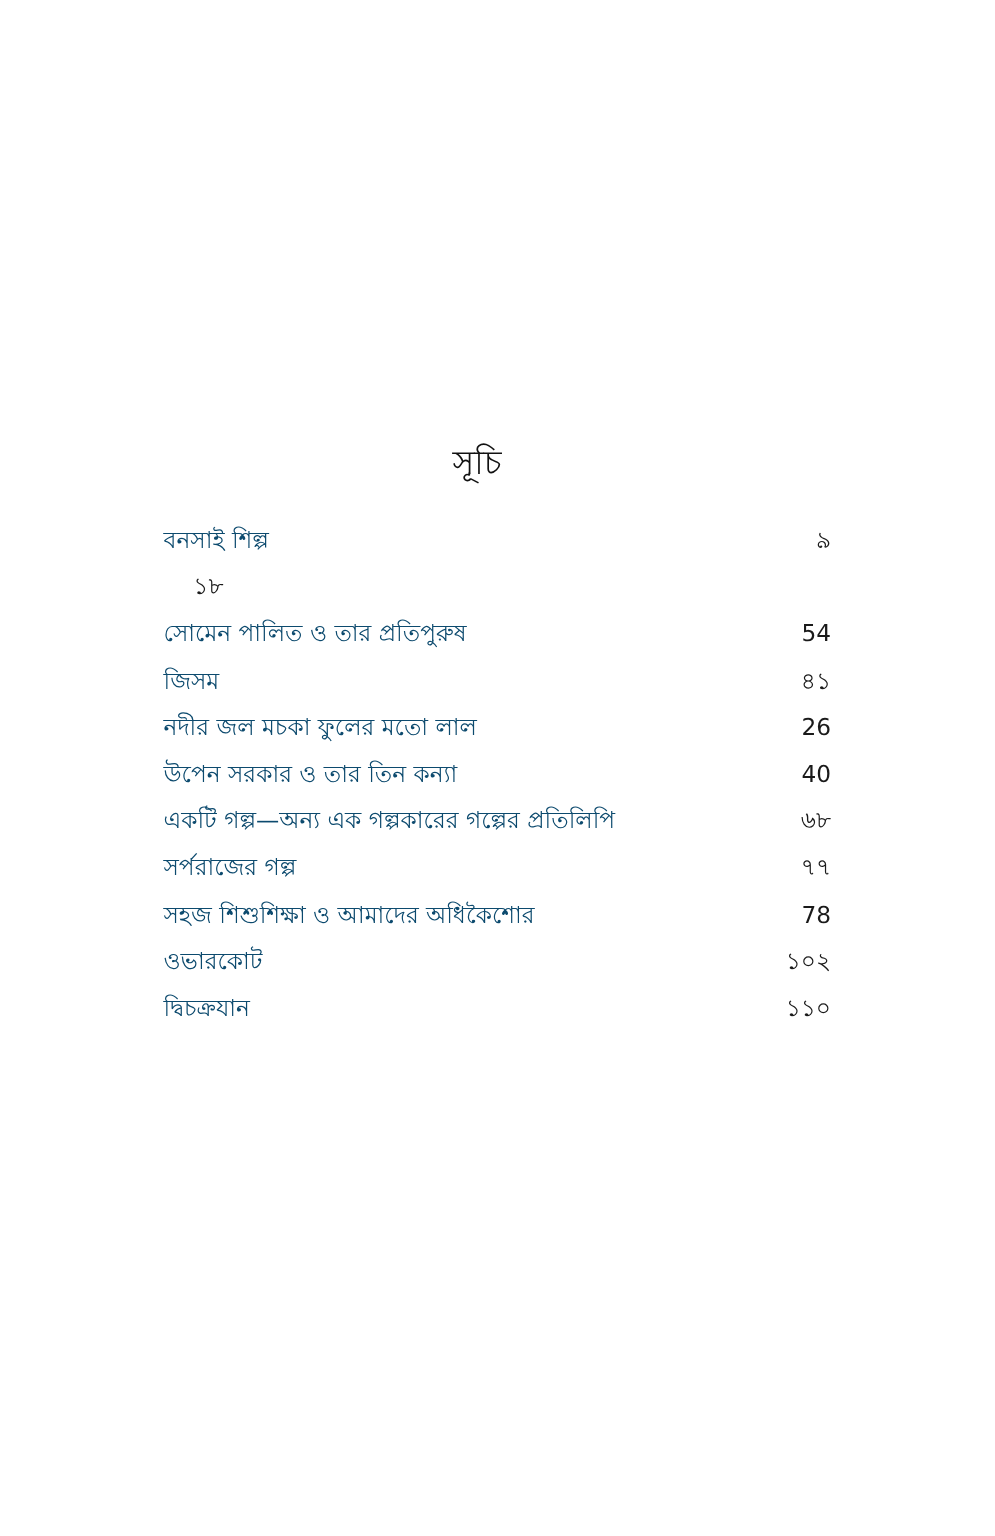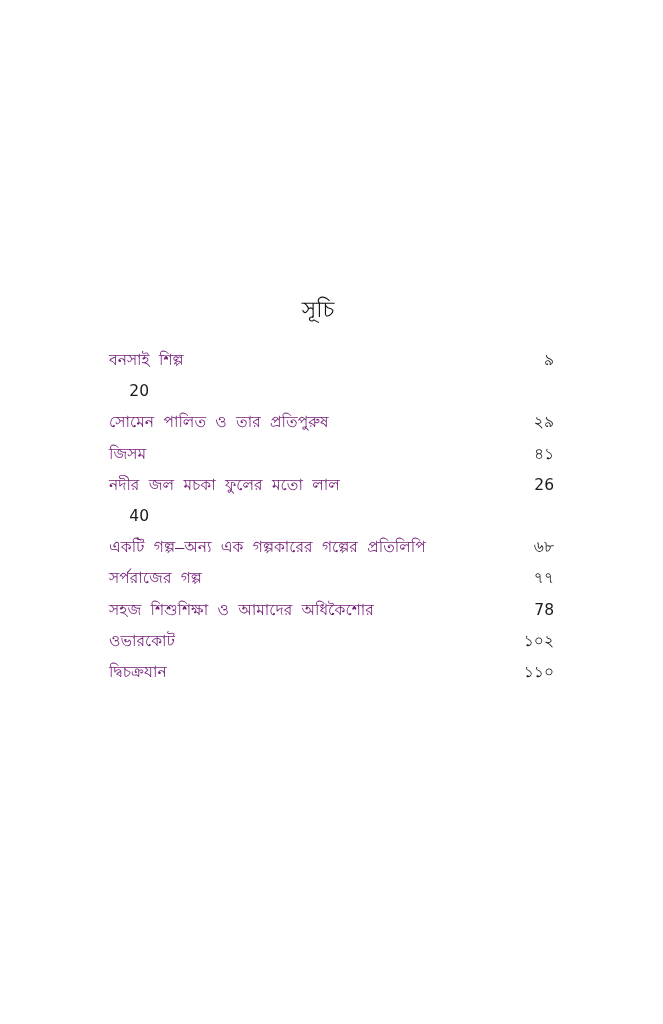--- a/index.html
+++ b/index.html
@@ -45,57 +45,57 @@
   .toc-row {
     display: flex;
     justify-content: space-between;
     align-items: baseline;
     height: 31.2px;
     line-height: 31.2px;
     font-size: 15.5px;
   }
   .toc-entry-title {
     white-space: nowrap;
-    color: #701a75;
-    font-family: Liberation Mono, monospace;
+    color: #0c4a6e;
   }
   .toc-entry-page {
     white-space: nowrap;
     text-align: right;
     color: #1a1a1a;
     min-width: 40px;
   }
 </style>
 </head>
 <body>
 
 <div class="page">
   <h1 class="toc-title">সূচি</h1>
 
   <ul class="toc-list">
     <li class="toc-row">
       <span class="toc-entry-title">বনসাই শিল্প</span>
       <span class="toc-entry-page">৯</span>
     </li>
     <li class="toc-row">
-      <span class="toc-entry-page">20</span>
+      <span class="toc-entry-page">১৮</span>
     </li>
     <li class="toc-row">
       <span class="toc-entry-title">সোমেন পালিত ও তার প্রতিপুরুষ</span>
-      <span class="toc-entry-page">২৯</span>
+      <span class="toc-entry-page">54</span>
     </li>
     <li class="toc-row">
       <span class="toc-entry-title">জিসম</span>
       <span class="toc-entry-page">৪১</span>
     </li>
     <li class="toc-row">
       <span class="toc-entry-title">নদীর জল মচকা ফুলের মতো লাল</span>
       <span class="toc-entry-page">26</span>
     </li>
     <li class="toc-row">
+      <span class="toc-entry-title">উপেন সরকার ও তার তিন কন্যা</span>
       <span class="toc-entry-page">40</span>
     </li>
     <li class="toc-row">
       <span class="toc-entry-title">একটি গল্প—অন্য এক গল্পকারের গল্পের প্রতিলিপি</span>
       <span class="toc-entry-page">৬৮</span>
     </li>
     <li class="toc-row">
       <span class="toc-entry-title">সর্পরাজের গল্প</span>
       <span class="toc-entry-page">৭৭</span>
     </li>

